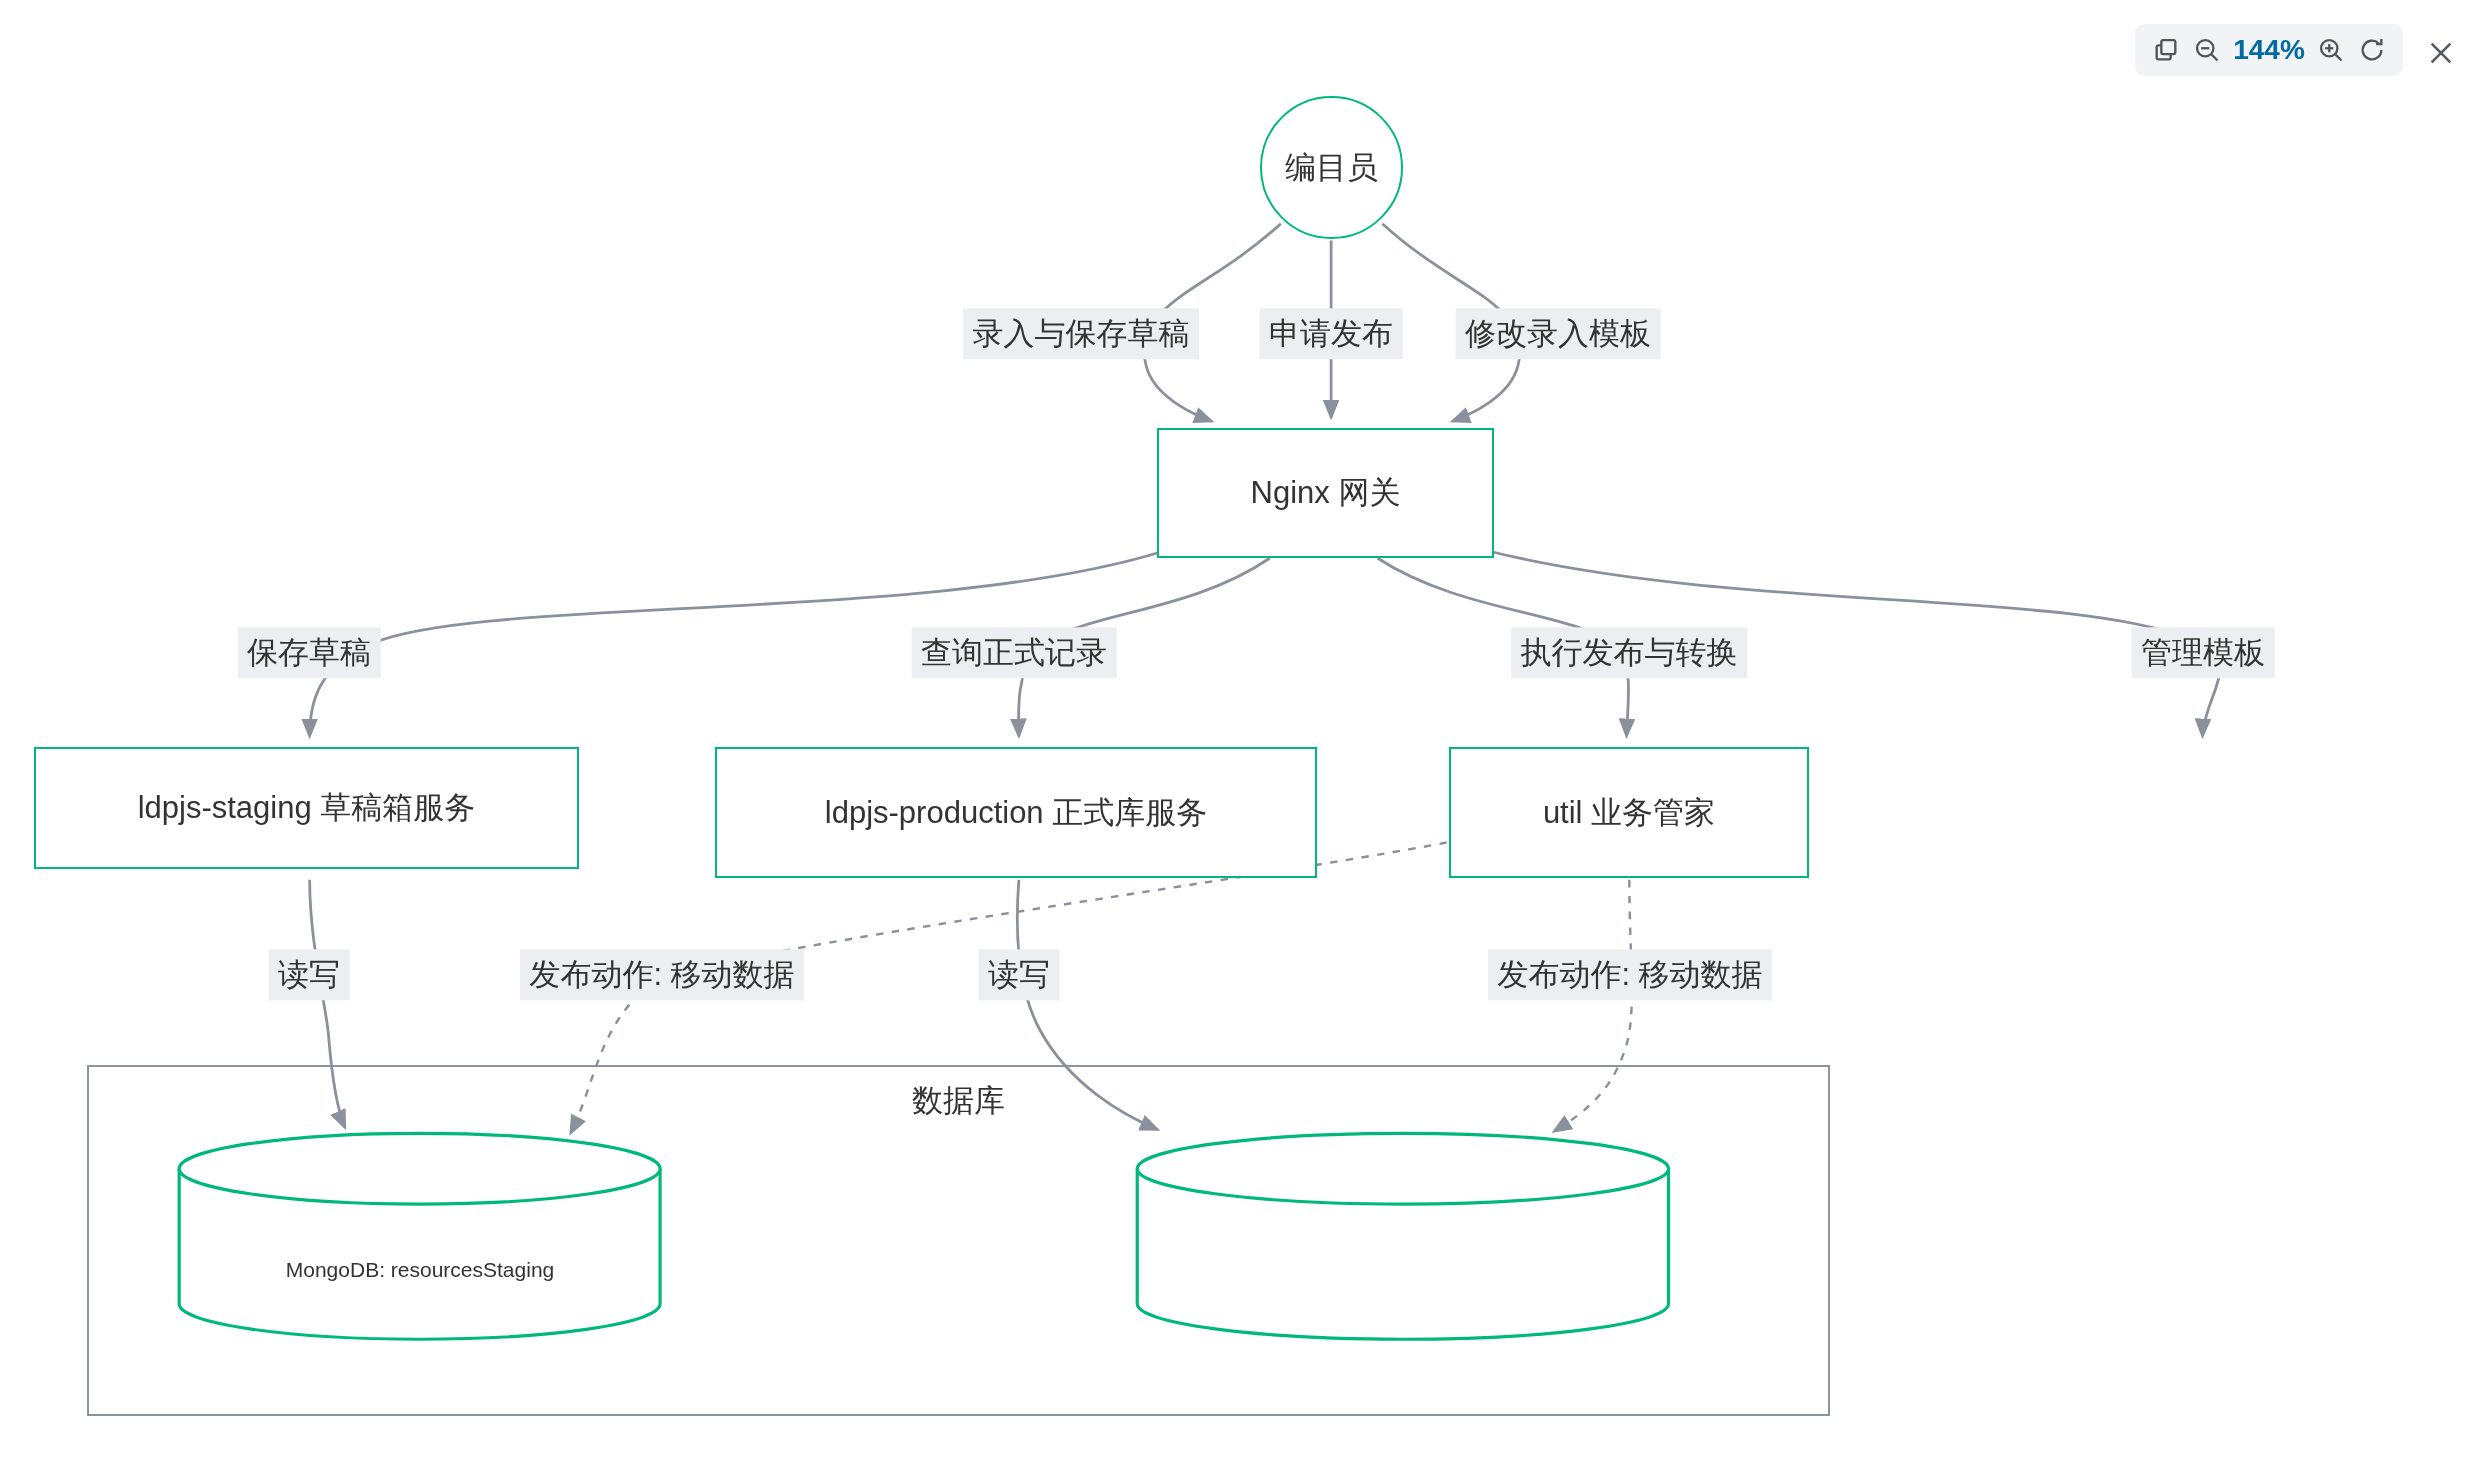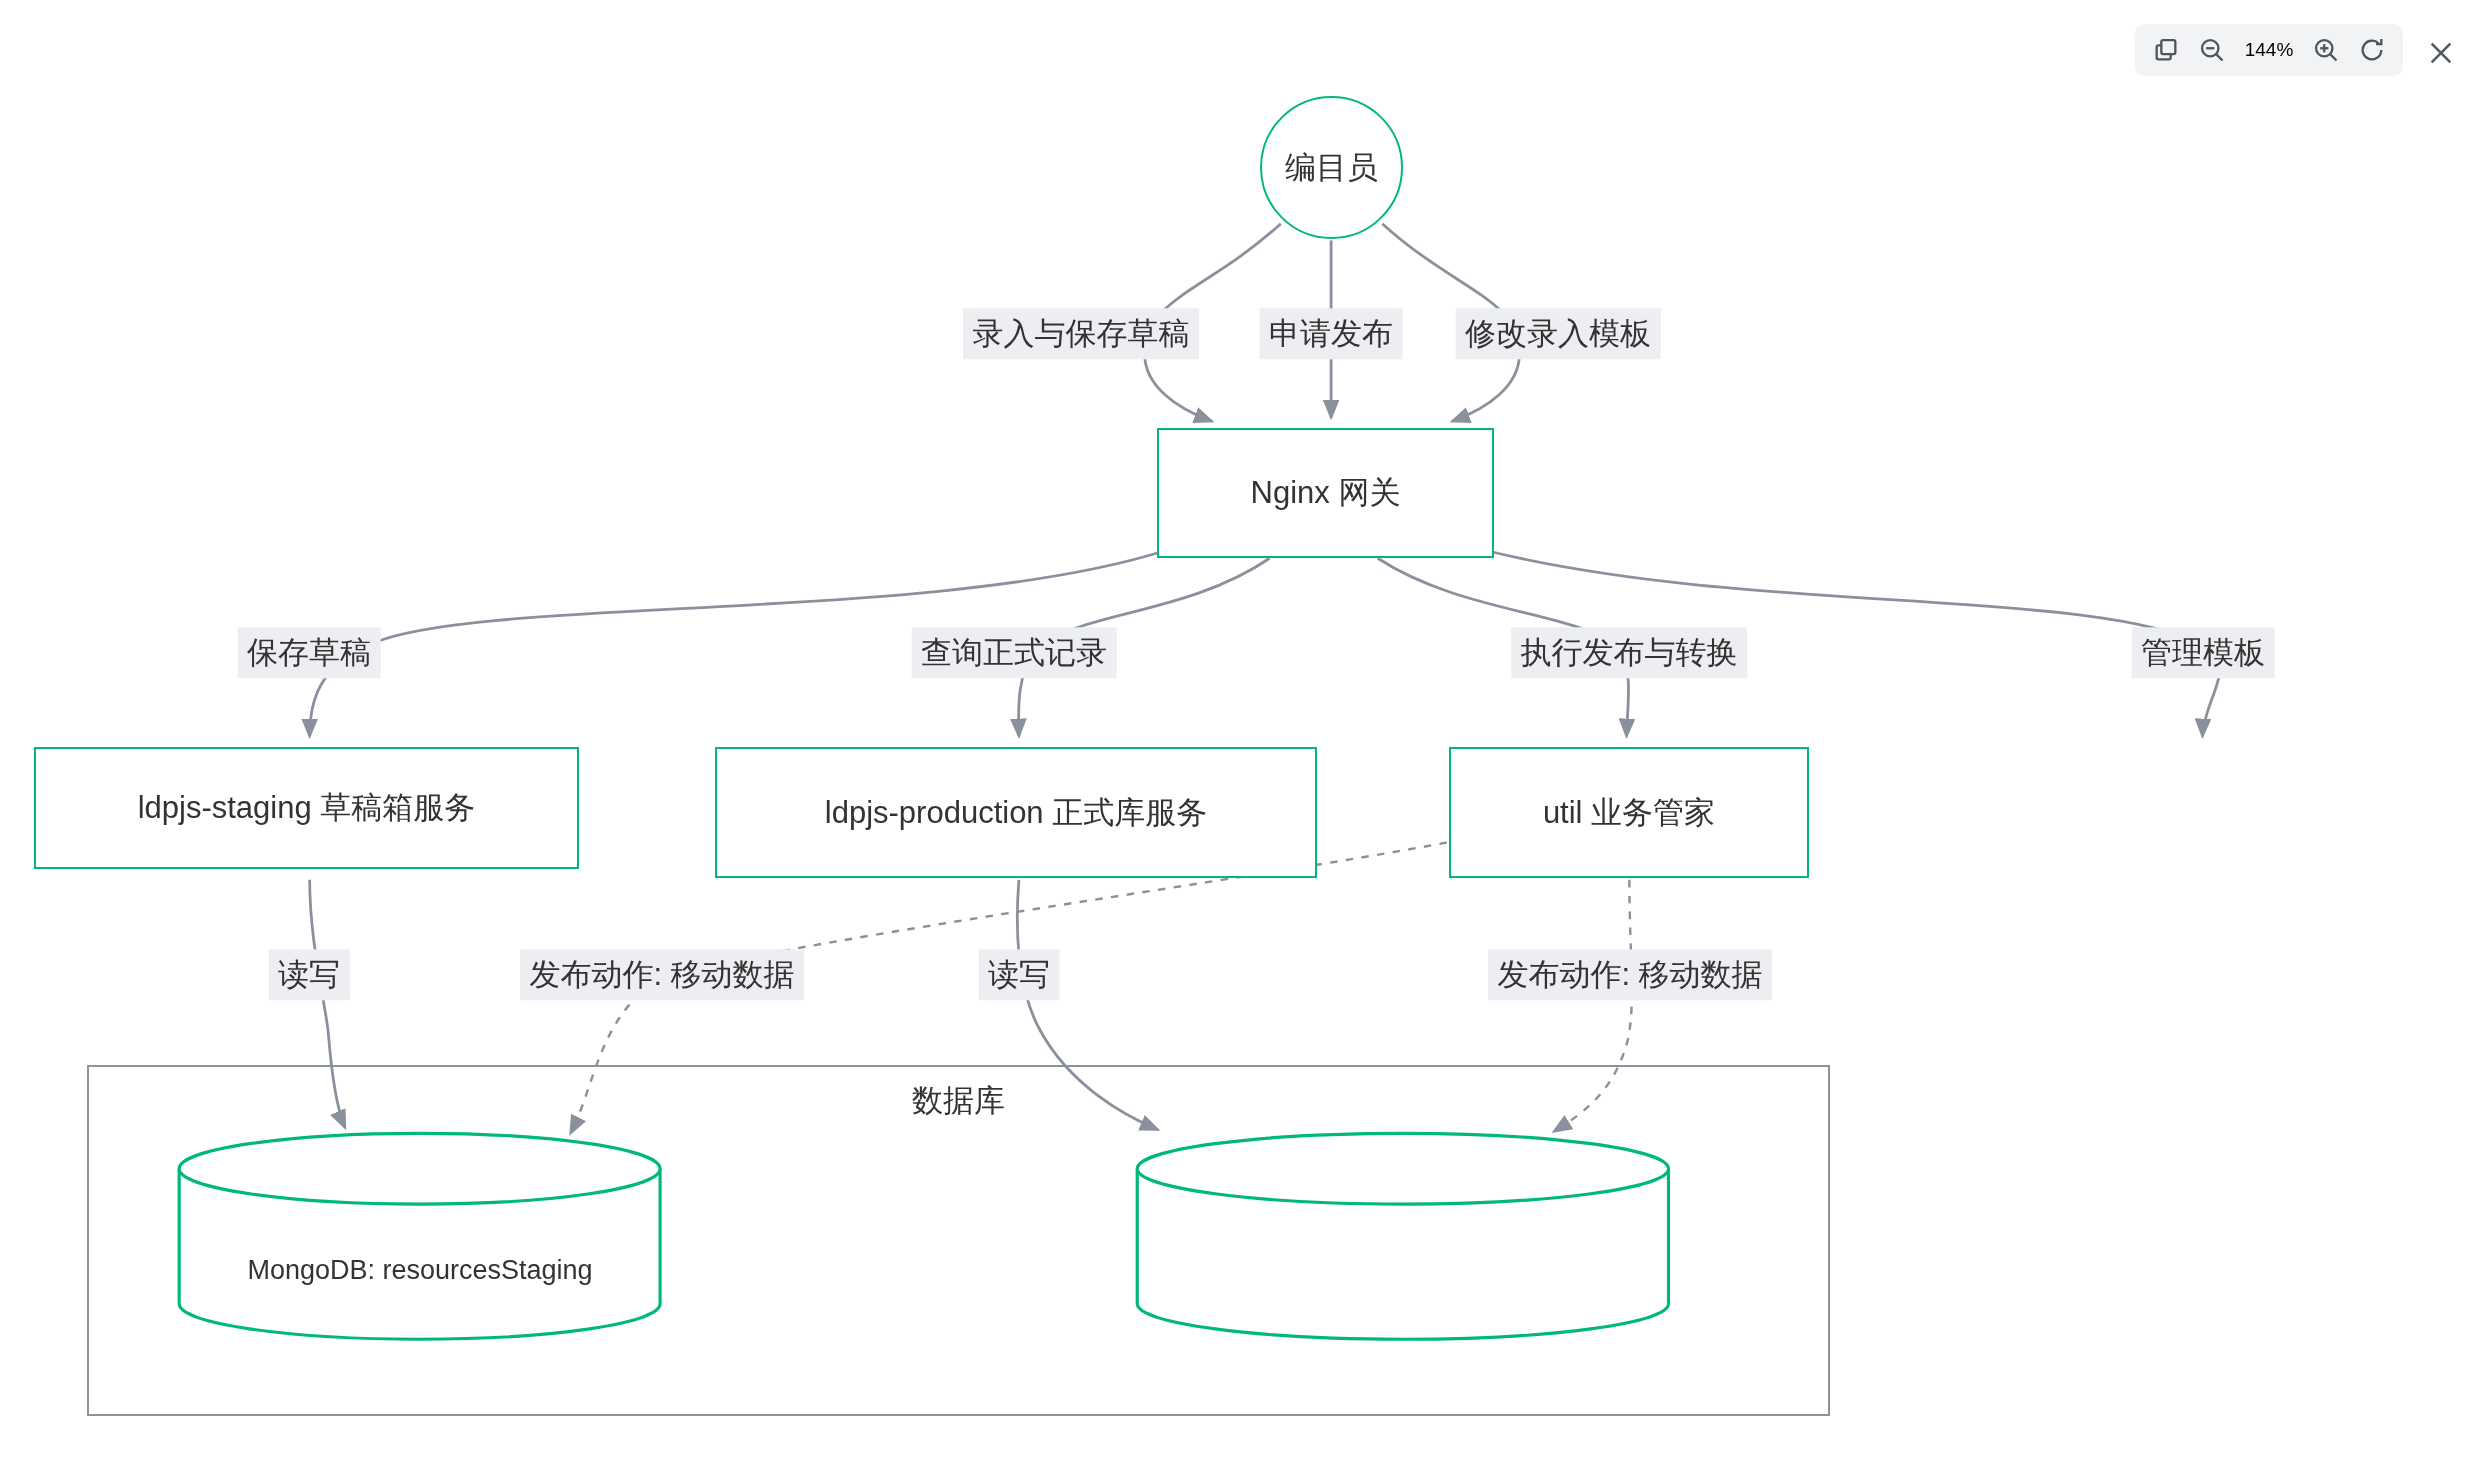--- a/index.html
+++ b/index.html
@@ -15,35 +15,35 @@
   
   .cluster{position:absolute;box-sizing:border-box;border:2.8px solid #8d939b;background:transparent;z-index:0;}
   .cluster-label{position:absolute;top:13px;left:0;width:100%;text-align:center;
                  font-size:31px;color:#333;}
 
   
   .elabel{position:absolute;transform:translate(-50%,-50%);background:#edeef1;
           padding:4.7px 9.3px;font-size:31px;color:#333;white-space:nowrap;z-index:2;}
 
   
-  .cyl-label{position:absolute;transform:translate(-50%,-50%);font-size:27px;color:#333;
+  .cyl-label{position:absolute;transform:translate(-50%,-50%);font-size:21px;color:#333;
              white-space:nowrap;z-index:3;}
 
   
   svg.edges{position:absolute;left:0;top:0;z-index:1;}
   .edge{fill:none;stroke:#8a919c;stroke-width:3px;}
   .edge.dashed{stroke-width:2.6px;stroke-dasharray:8 9;}
   .cyl{fill:#ffffff;stroke:#00B87A;stroke-width:3.4px;}
 
   
   .toolbar{position:absolute;left:2135px;top:24px;width:268px;height:52px;background:#f1f3f5;
            border-radius:9.3px;display:flex;align-items:center;justify-content:space-between;
            padding:0 17px;box-sizing:border-box;z-index:5;color:#50555b;}
   .tb-btn{display:flex;align-items:center;justify-content:center;cursor:pointer;background:none;border:none;padding:0;color:#50555b;}
-  .zoom-level{font-size:19px;color:#000000;}
+  .zoom-level{font-size:28px;color:#0369a1;font-weight:bold;}
   .close-btn{position:absolute;left:2422px;top:34px;width:37px;height:37px;display:flex;
              align-items:center;justify-content:center;background:none;border:none;padding:0;
              cursor:pointer;color:#565b62;z-index:5;}
 </style>
 </head>
 <body>
 
 <div class="canvas">
 
   <div class="cluster" style="left:87px;top:1065px;width:1743px;height:351px;">

